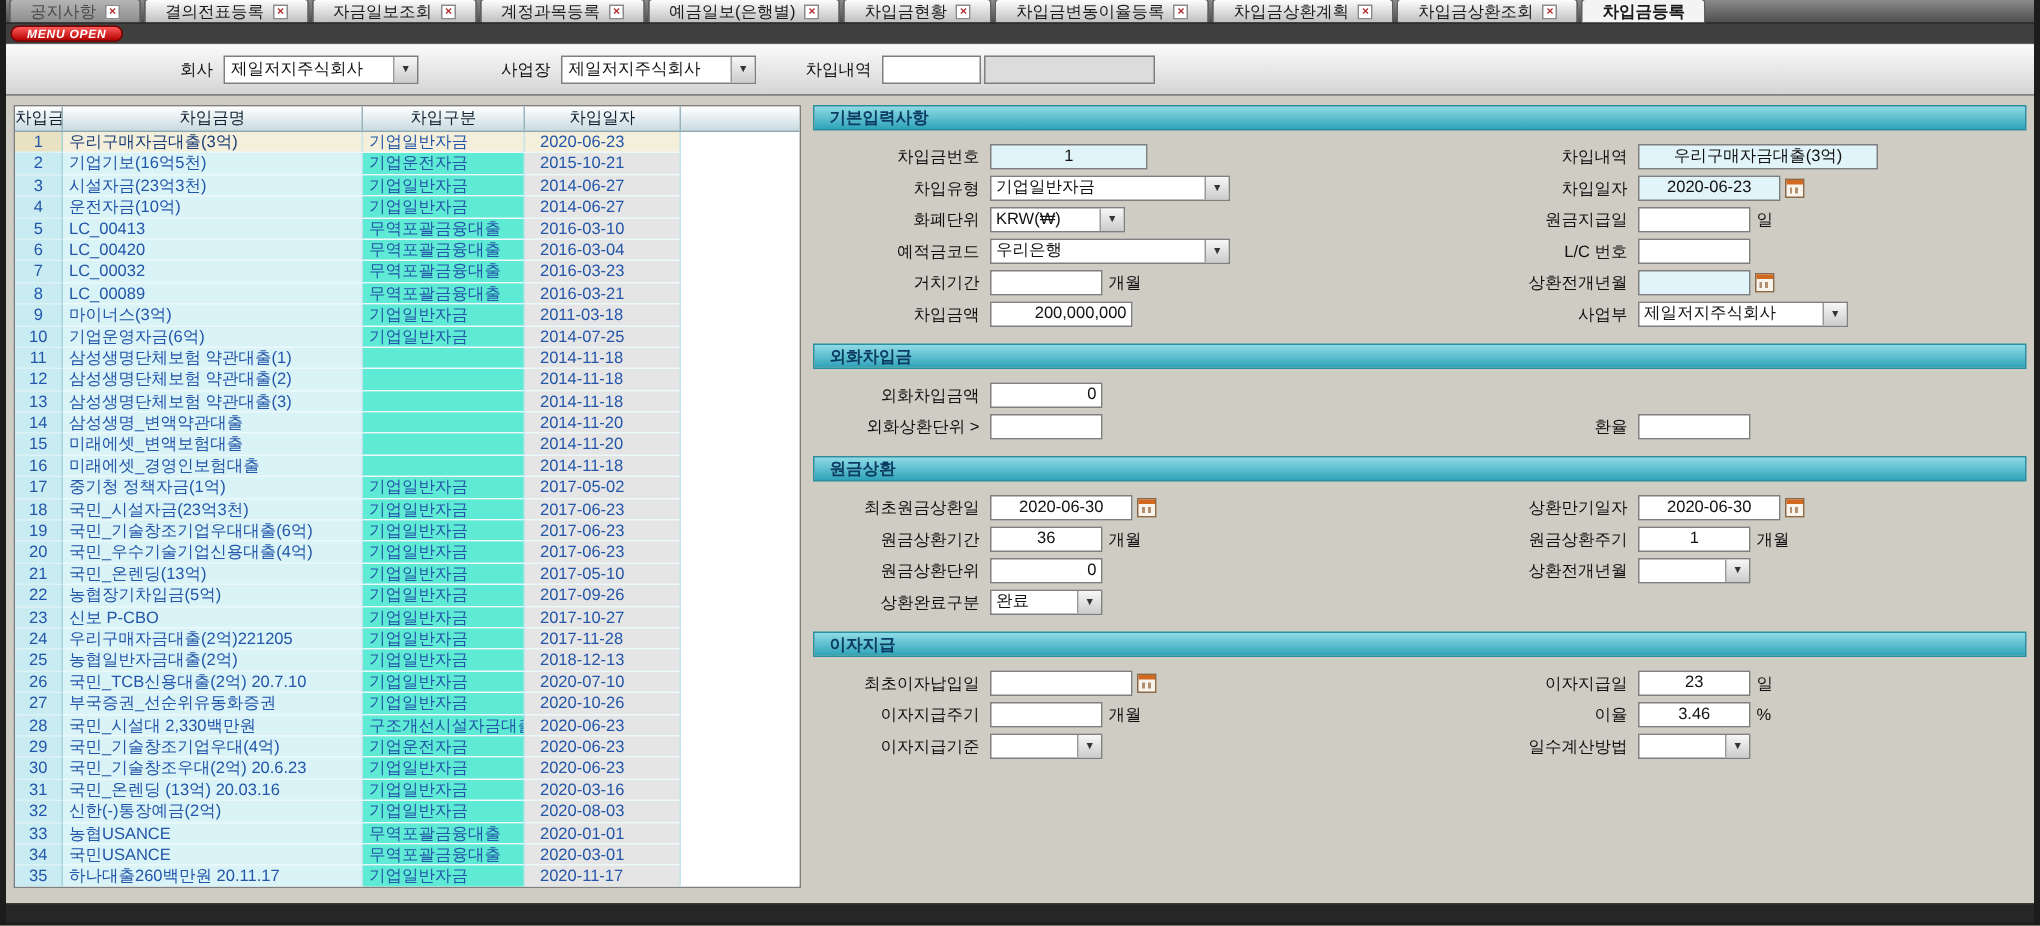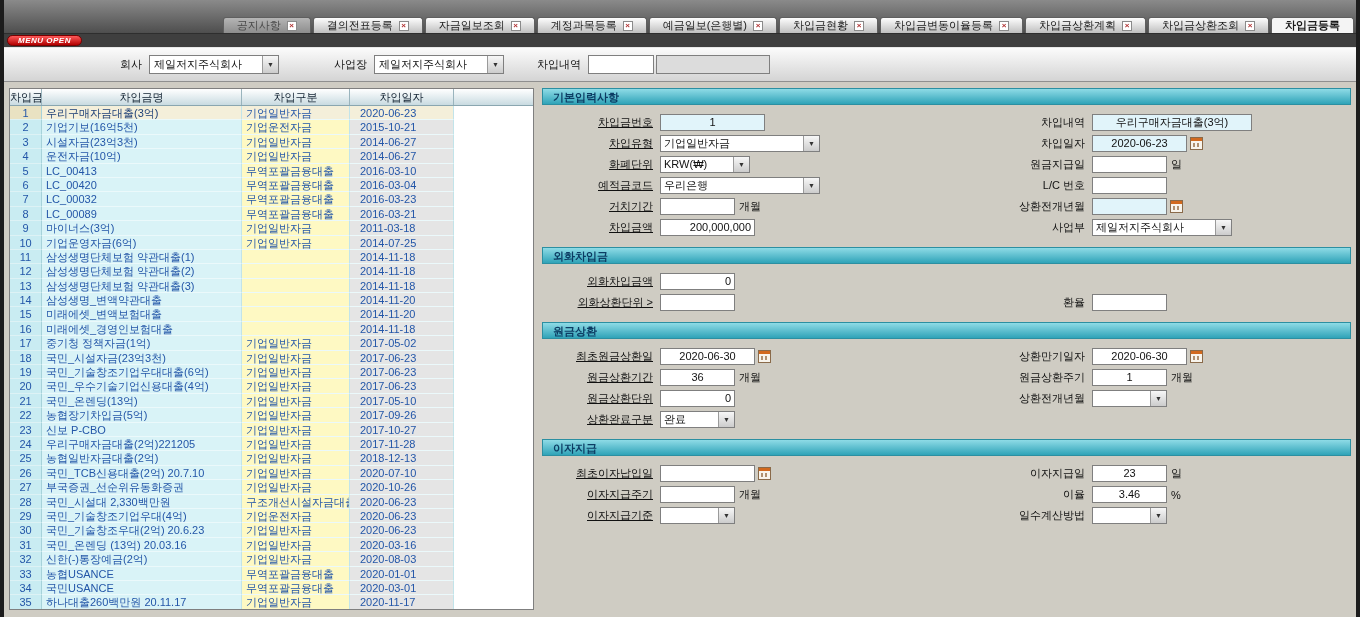--- a/index.html
+++ b/index.html
@@ -6,23 +6,23 @@
   html,body { width:1360px; height:617px; overflow:hidden; }
   body {
     background:#1c1c1c;
     font-family:"Liberation Sans","DejaVu Sans",sans-serif;
     font-size:11px; color:#111;
   }
   .app { width:1352px; margin:0 4px; }
 
   
   .tabbar {
-    height:34px; background:linear-gradient(#8a8a8a,#4e4e4e);
-    display:flex; align-items:flex-end; padding-left:14px;
-    border-bottom:1px solid #2e2e2e; overflow:hidden;justify-content:flex-end;
+    height:16px; background:linear-gradient(#8a8a8a,#4e4e4e);
+    display:flex; align-items:flex-end; padding-left:2px;
+    border-bottom:1px solid #2e2e2e; overflow:hidden;
   }
   .tab {
     height:16px; padding:0 13px; margin-right:2px;
     background:linear-gradient(#fdfdfd,#bfbfbf);
     border:1px solid #5f5f5f; border-bottom:none;
     border-radius:3px 3px 0 0;
     display:flex; align-items:center; gap:6px;
     font-size:11px; color:#1a1a1a; white-space:nowrap; cursor:default;
   }
   .tab.dim { background:linear-gradient(#b5b5b5,#8d8d8d); color:#4a4a4a; }
@@ -70,41 +70,41 @@
   
   .loan-table { width:525px; background:#fff; border:1px solid #7f7f7f; height:522px; overflow:hidden; }
   .thead { display:flex; height:17px; background:linear-gradient(#ffffff,#c9dbe1); border-bottom:1px solid #8aa6b0; }
   .th { line-height:16px; text-align:center; color:#102030; border-right:1px solid #9ab4bd; overflow:hidden; white-space:nowrap; }
   .c-code { width:32px; } .c-name { width:200px; } .c-type { width:108px; } .c-date { width:104px; }
   .c-fill { flex:1; border-right:none; }
   .trow { display:flex; height:14.4px; cursor:default; }
   .td { line-height:14.4px; font-size:11px; overflow:hidden; white-space:nowrap; color:#2356a8; }
   .td.code { width:32px; background:#c9ecf2; text-align:center; border-right:1px solid #a6d2da; border-bottom:1px solid #ddf2f5; }
   .td.name { width:200px; background:#d9f3f7; padding-left:4px; border-right:1px solid #c2e4ea; border-bottom:1px solid #ebf9fb; }
-  .td.type { width:108px; background:#fef9c3; padding-left:4px; border-right:1px solid #c2e4ea; border-bottom:1px solid #ebf9fb; }
+  .td.type { width:108px; background:#5eead4; padding-left:4px; border-right:1px solid #c2e4ea; border-bottom:1px solid #ebf9fb; }
   .td.date { width:104px; background:#e5e5e5; padding-left:10px; border-right:1px solid #c2e4ea; border-bottom:1px solid #ebf9fb; }
   .td.fill { flex:1; background:#fff; }
   .trow.sel .td.code { background:#e9e2c2; }
   .trow.sel .td.name, .trow.sel .td.type, .trow.sel .td.date { background:#f4efda; }
   .trow.sel .td.name { color:#1c3f77; }
 
   
   .detail-panel { flex:1; }
   .sec-h {
     height:17px; line-height:16px; padding-left:10px;
     background:linear-gradient(#8edbe6,#2fa3b8);
     border:1px solid #2c8fa1; color:#0c3c63; font-weight:bold;
   }
   .sec-b { padding:7px 0 9px 0; }
   .frow { display:flex; align-items:center; height:21px; }
   .fcell { display:flex; align-items:center; }
   .fcell.left { width:392px; }
   .fcell.right { flex:1; }
   .flabel { text-align:right; padding-right:7px; color:#111; white-space:nowrap; }
-  .fcell.left .flabel { width:118px;text-decoration:underline; }
+  .fcell.left .flabel { width:118px; }
   .fcell.right .flabel { width:158px; }
   .fbox {
     height:17px; line-height:15px; border:1px solid #7f7f7f; background:#fff;
     padding:0 3px; position:relative; overflow:hidden; white-space:nowrap;
   }
   .fbox.ro { background:#e1f4fa; }
   .fbox.combo { padding-right:18px; }
   .fbox .arrow {
     position:absolute; right:0; top:0; bottom:0; width:16px;
     background:linear-gradient(#f7f7f7,#cccccc); border-left:1px solid #9a9a9a;

